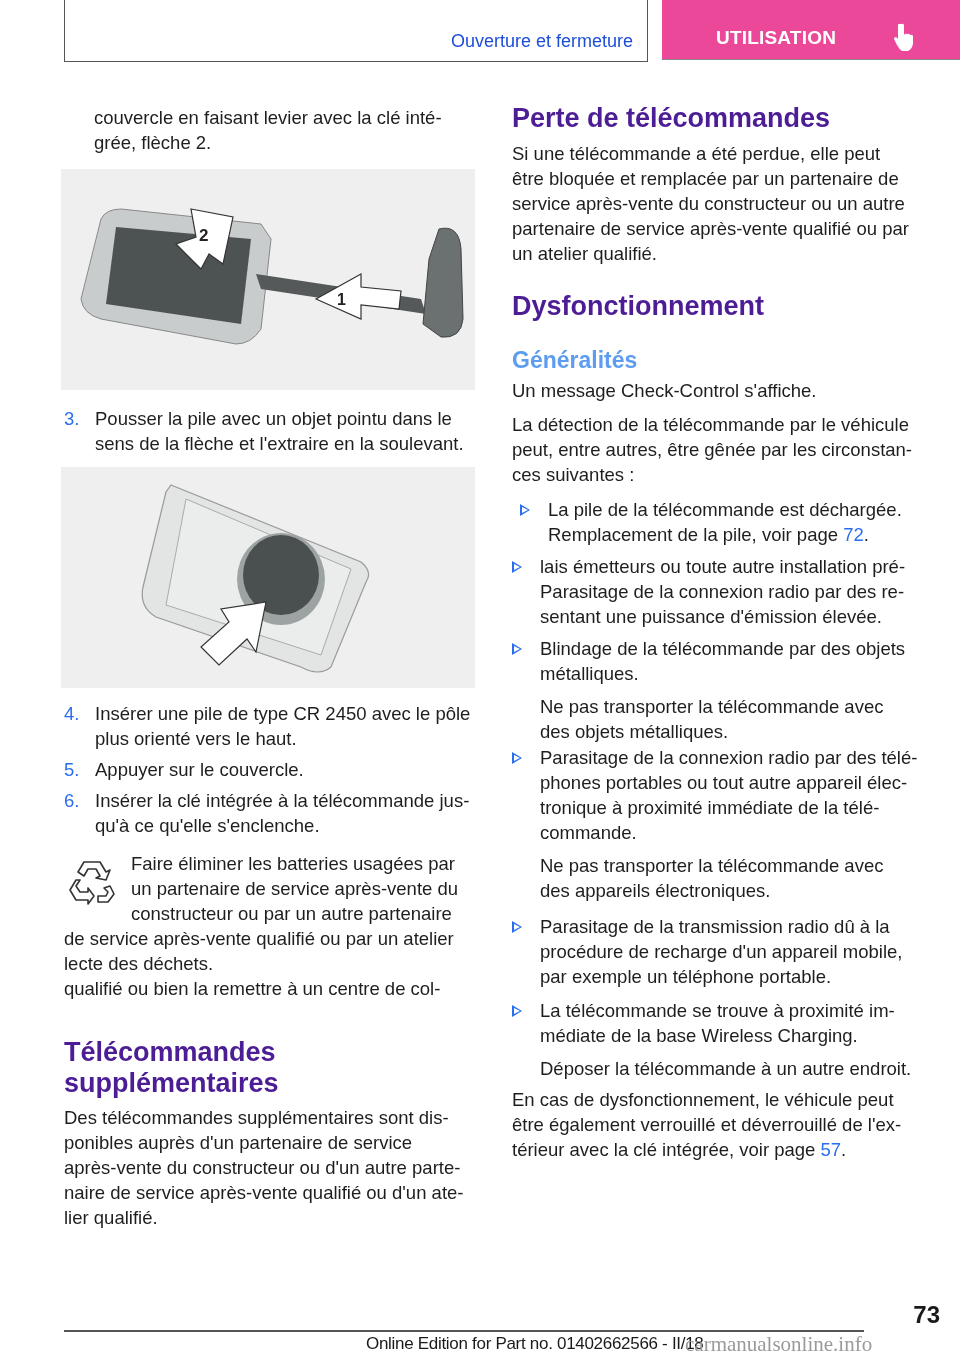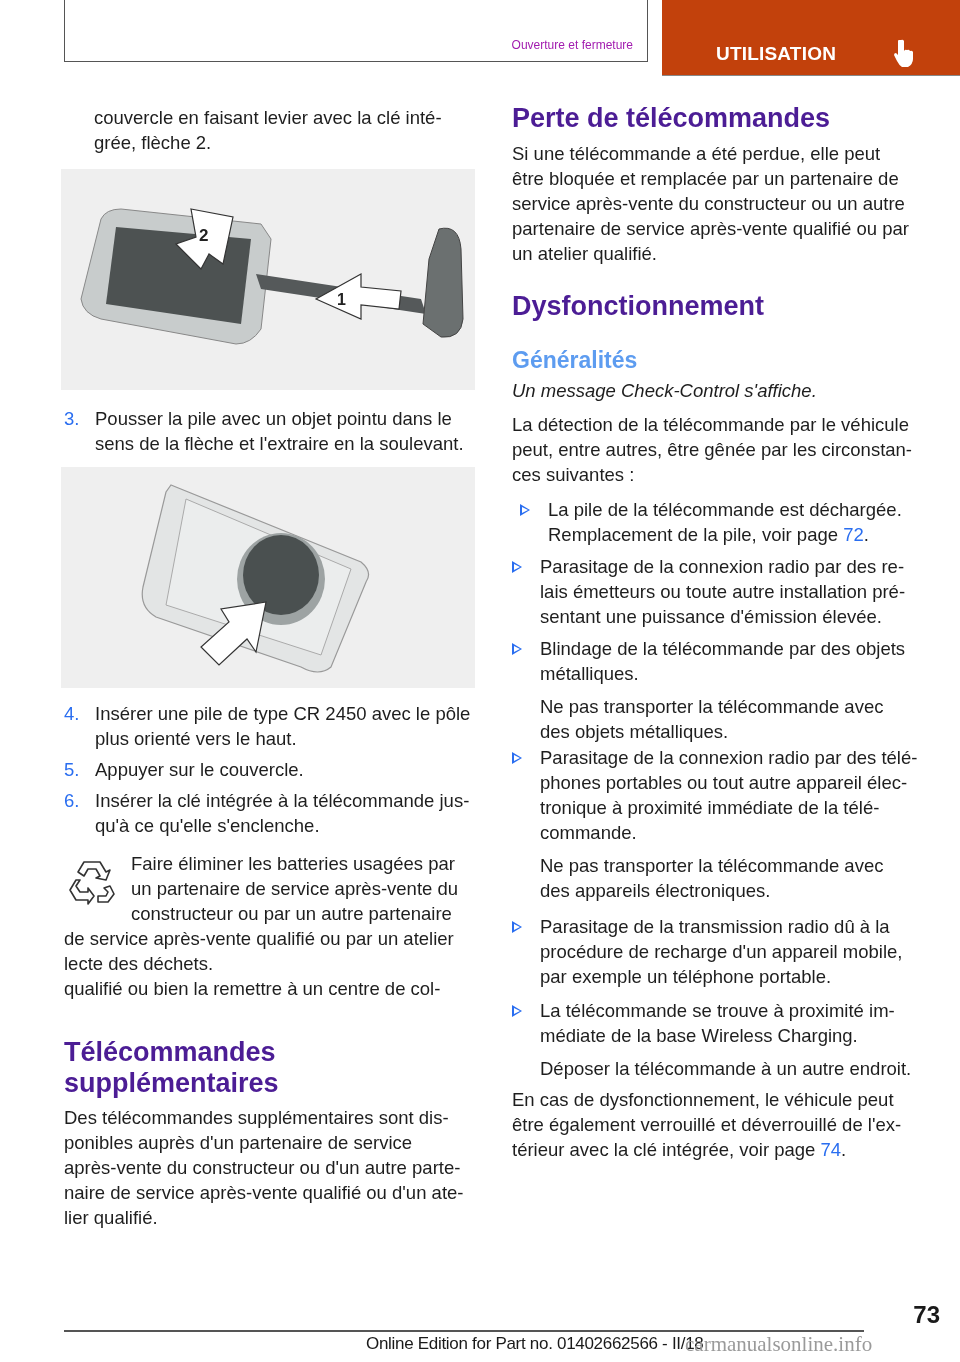--- a/index.html
+++ b/index.html
@@ -2,22 +2,22 @@
 <html><head>
 <meta charset="utf-8">
 <style>
   html, body { margin: 0; padding: 0; background: #ffffff; }
   body { width: 960px; height: 1362px; position: relative; overflow: hidden;
          font-family: "Liberation Sans", sans-serif; color: #1a1a1a; }
   .abs { position: absolute; }
 
   
   .hdr-left { left: 64px; top: -2px; width: 584px; height: 64px; border: 1.5px solid #555; border-top: none; box-sizing: border-box; }
-  .hdr-left-label { position: absolute; right: 14px; bottom: 9px; font-size: 12px; color: #a21caf; }
-  .hdr-right { left: 662px; top: 0; width: 298px; height: 76px; background: #c2410c; border-bottom: 1.5px solid #888; box-sizing: border-box; }
+  .hdr-left-label { position: absolute; right: 14px; bottom: 9px; font-size: 18px; color: #1d4ed8; }
+  .hdr-right { left: 662px; top: 0; width: 298px; height: 60px; background: #ec4899; border-bottom: 1.5px solid #888; box-sizing: border-box; }
   .hdr-right-label { position: absolute; left: 54px; bottom: 10px; font-size: 19px; font-weight: bold; color: #fff; letter-spacing: 0.2px; }
   .hand-icon { position: absolute; left: 232px; bottom: 8px; width: 22px; height: 28px; }
 
   
   .p { font-size: 18.5px; line-height: 25px; color: #1e1e1e; }
   .num { color: #2a6ef0; display: inline-block; width: 31px; }
   .item { position: absolute; padding-left: 31px; }
   .item .num { position: absolute; left: 0; top: 0; }
   .h1 { font-size: 27px; font-weight: bold; color: #4c1d95; line-height: 31px; }
   .h2 { font-size: 23px; font-weight: bold; color: #5d9cf0; line-height: 28px; }
@@ -130,37 +130,37 @@
 <div class="abs p" style="left:512px; top:141px; width:430px;">
   <div>Si une télécommande a été perdue, elle peut</div>
   <div>être bloquée et remplacée par un partenaire de</div>
   <div>service après-vente du constructeur ou un autre</div>
   <div>partenaire de service après-vente qualifié ou par</div>
   <div>un atelier qualifié.</div>
 </div>
 
 <div class="abs h1" style="left:512px; top:291px;">Dysfonctionnement</div>
 <div class="abs h2" style="left:512px; top:346px;">Généralités</div>
-<div class="abs p" style="left:512px; top:378px; width:430px;font-style:italic;">Un message Check-Control s'affiche.</div>
+<div class="abs p" style="left:512px; top:378px; width:430px;">Un message Check-Control s'affiche.</div>
 <div class="abs p" style="left:512px; top:412px; width:430px;">
   <div>La détection de la télécommande par le véhicule</div>
   <div>peut, entre autres, être gênée par les circonstan-</div>
   <div>ces suivantes :</div>
 </div>
 
 <div class="bullet p" style="left:520px; top:497px; width:420px;">
   <span class="tri"></span>
   <div>La pile de la télécommande est déchargée.</div>
   <div><span>Remplacement de la pile, voir page </span><a class="link">72</a><span>.</span></div>
 </div>
 
 <div class="bullet p" style="left:512px; top:554px; width:420px;">
   <span class="tri"></span>
+  <div>lais émetteurs ou toute autre installation pré-</div>
   <div>Parasitage de la connexion radio par des re-</div>
-  <div>lais émetteurs ou toute autre installation pré-</div>
   <div>sentant une puissance d'émission élevée.</div>
 </div>
 
 <div class="bullet p" style="left:512px; top:636px; width:420px;">
   <span class="tri"></span>
   <div>Blindage de la télécommande par des objets</div>
   <div>métalliques.</div>
   <div style="margin-top:8px;">Ne pas transporter la télécommande avec</div>
   <div>des objets métalliques.</div>
 </div>
@@ -185,19 +185,19 @@
 <div class="bullet p" style="left:512px; top:998px; width:430px;">
   <span class="tri"></span>
   <div>La télécommande se trouve à proximité im-</div>
   <div>médiate de la base Wireless Charging.</div>
   <div style="margin-top:8px;">Déposer la télécommande à un autre endroit.</div>
 </div>
 
 <div class="abs p" style="left:512px; top:1087px; width:430px;">
   <div>En cas de dysfonctionnement, le véhicule peut</div>
   <div>être également verrouillé et déverrouillé de l'ex-</div>
-  <div><span>térieur avec la clé intégrée, voir page </span><a class="link">74</a><span>.</span></div>
+  <div><span>térieur avec la clé intégrée, voir page </span><a class="link">57</a><span>.</span></div>
 </div>
 
 <div class="abs pageno">73</div>
 <div class="abs footer-line"></div>
 <div class="abs edition">Online Edition for Part no. 01402662566 - II/18</div>
 <div class="abs watermark">carmanualsonline.info</div>
 
 </body></html>

